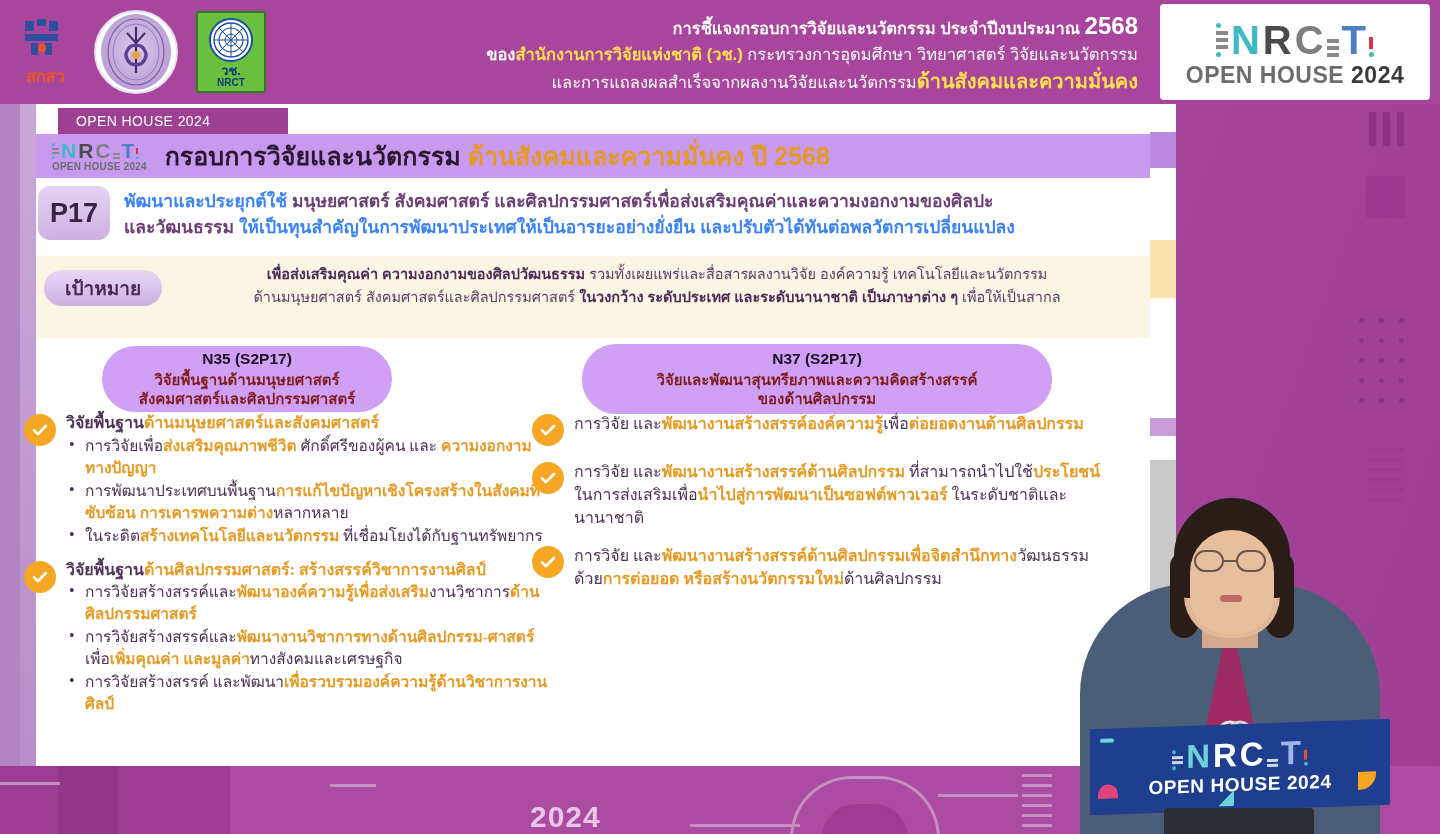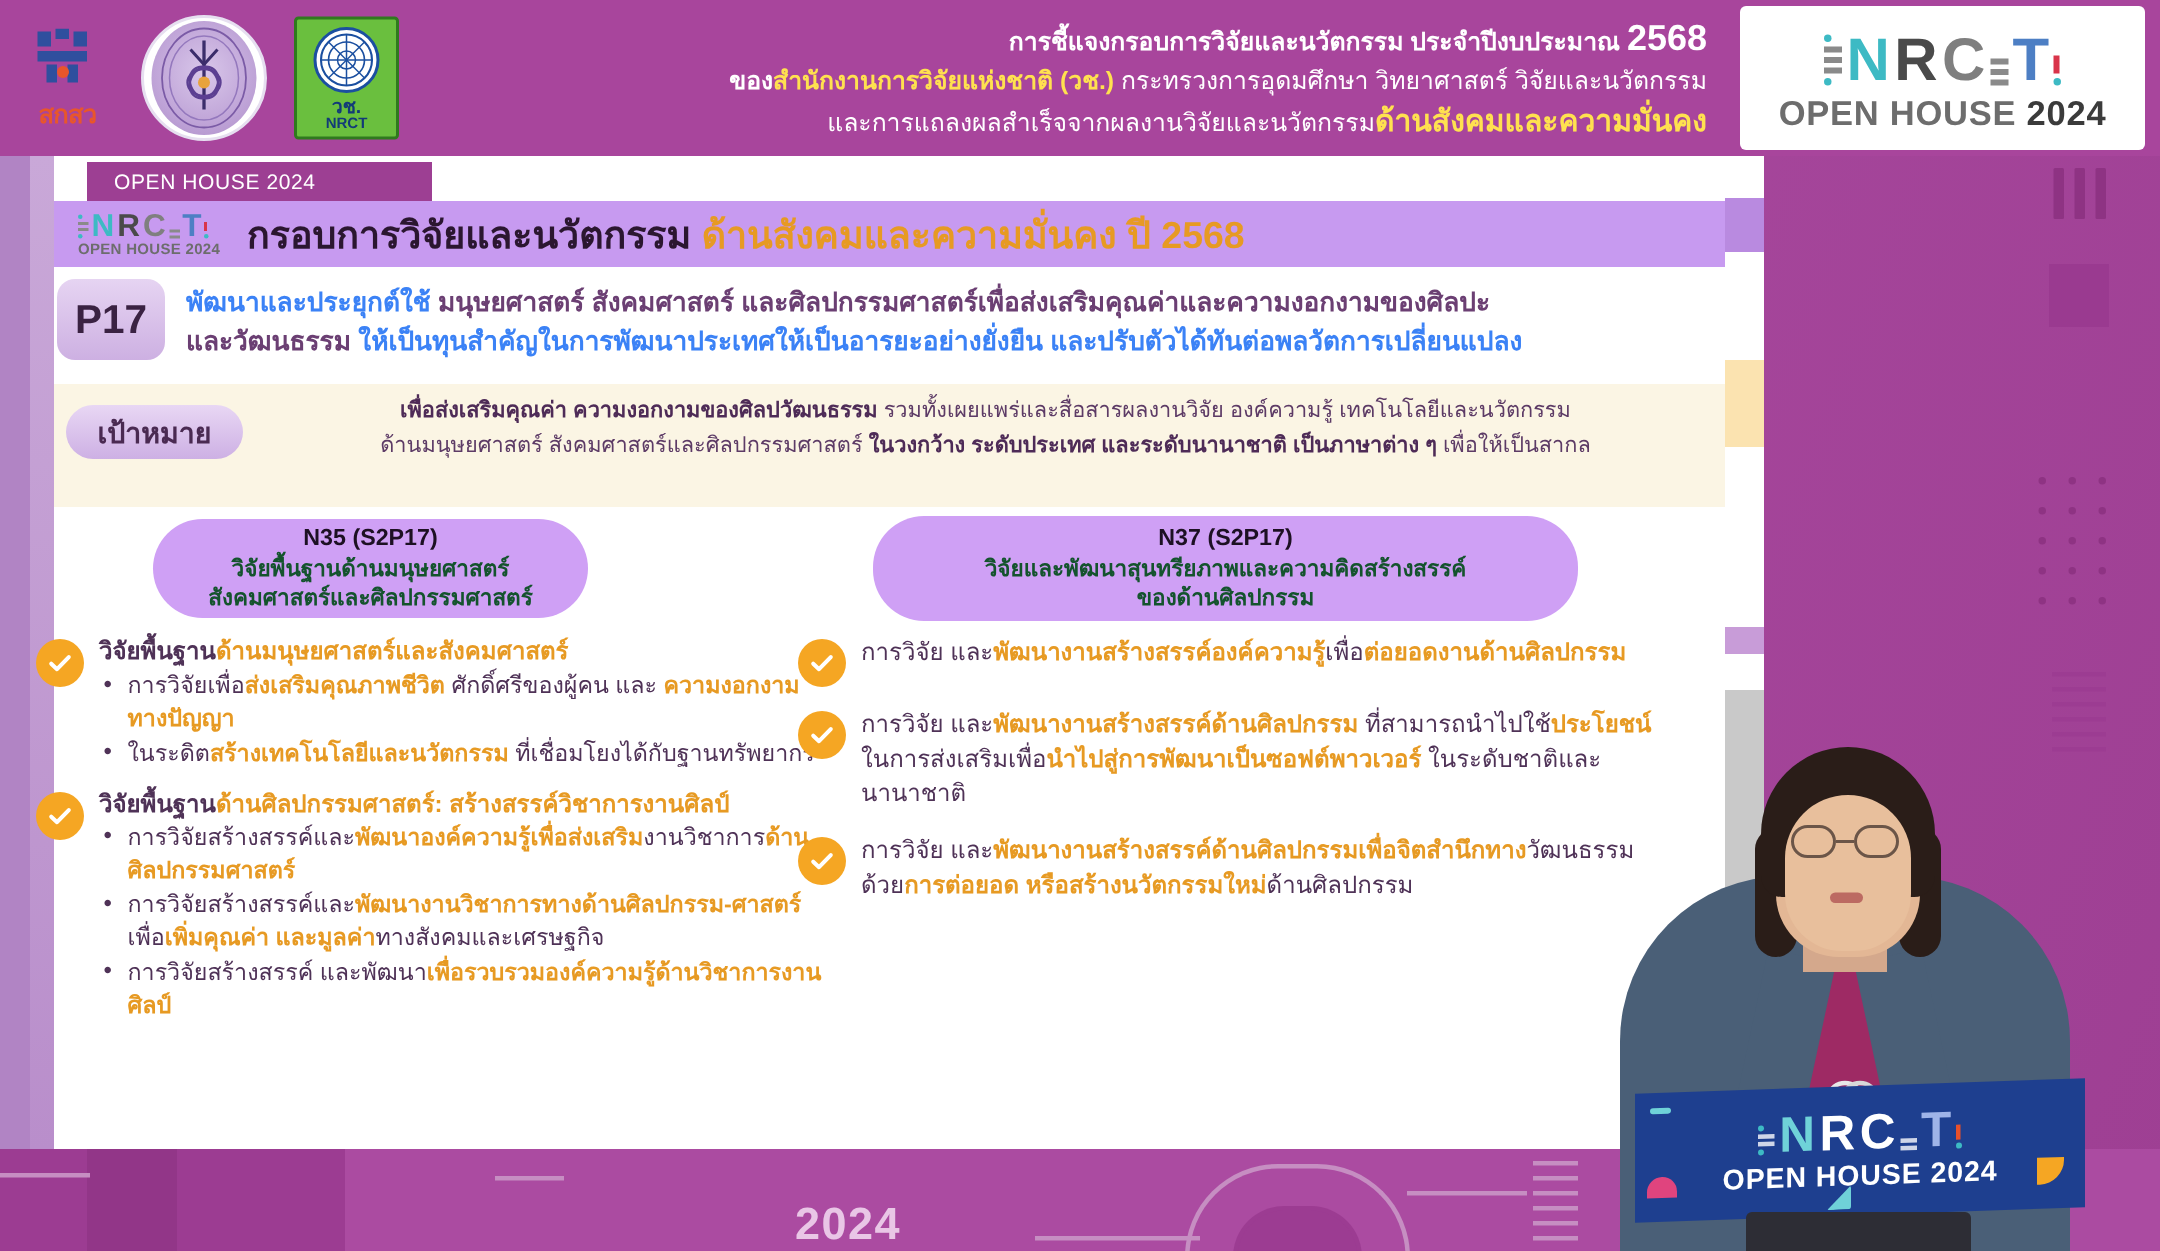--- a/index.html
+++ b/index.html
@@ -117,26 +117,26 @@
     display: flex; align-items: center; justify-content: center; }
   #goalbadge span { font-size: 19px; font-weight: bold; color: #4a2a52; }
   #goaltext { font-size: 14.5px; line-height: 1.58; color: #5d3b66; text-align: center; flex: 1; padding-top: 1px; }
   #goaltext b { color: #4e2b57; }
 
   
   .pill { border-radius: 34px; background: #cfa0f5; text-align: center;
     display: flex; align-items: center; justify-content: center; }
   .pill .inner { line-height: 1.3; }
   .pill .code { font-size: 15.5px; font-weight: bold; color: #1d1023; }
-  .pill .desc { font-size: 15px; font-weight: bold; color: #14532d; }
+  .pill .desc { font-size: 15px; font-weight: bold; color: #7f1d1d; }
   #pillL { position: absolute; left: 82px; top: 242px; width: 290px; height: 66px; }
   #pillR { position: absolute; left: 562px; top: 240px; width: 470px; height: 70px; }
 
   
-  .col { position: absolute; top: 320px; }
+  .col { position: absolute; top: 308px; font-family: Liberation Serif, serif; }
   #colL { left: 4px; width: 530px; }
   #colR { left: 512px; width: 580px; }
   .item { display: flex; gap: 10px; margin-bottom: 11px; }
   .check { width: 32px; height: 32px; border-radius: 50%; background: #f5a623;
     flex: 0 0 auto; display: flex; align-items: center; justify-content: center; margin-top: 2px; }
   .check svg { width: 18px; height: 18px; }
   .itbody { flex: 1; }
   .ithead { font-size: 16px; line-height: 1.35; color: #4f3257; font-weight: bold; margin-bottom: 1px; }
   .ithead .or { color: #e79a23; }
   .itp { font-size: 15.5px; line-height: 1.42; color: #4f3257; }
@@ -416,20 +416,21 @@
       <div class="item">
         <span class="check">
           <svg viewBox="0 0 20 20">
             <path d="M3.5 10.5 L7.8 14.6 L16.5 5.6" fill="none" stroke="#ffffff" stroke-width="3" stroke-linecap="round" stroke-linejoin="round"></path>
           </svg>
         </span>
         <div class="itbody">
           <div class="ithead"><span>วิจัยพื้นฐาน</span><span class="or">ด้านมนุษยศาสตร์และสังคมศาสตร์</span></div>
           <ul class="bl">
             <li class="itp"><span class="pl">การวิจัยเพื่อ</span><span class="or">ส่งเสริมคุณภาพชีวิต </span><span class="pl">ศักดิ์ศรีของผู้คน  และ </span><span class="or">ความงอกงามทางปัญญา</span></li>
+            <li class="itp"><span class="pl">การพัฒนาประเทศบนพื้นฐาน</span><span class="or">การแก้ไขปัญหาเชิงโครงสร้างในสังคมที่ซับซ้อน </span><span class="or">การเคารพความต่าง</span><span class="pl">หลากหลาย</span></li>
             <li class="itp"><span class="pl">ในระดิต</span><span class="or">สร้างเทคโนโลยีและนวัตกรรม </span><span class="pl">ที่เชื่อมโยงได้กับฐานทรัพยากร</span></li>
           </ul>
         </div>
       </div>
       <div class="item">
         <span class="check">
           <svg viewBox="0 0 20 20">
             <path d="M3.5 10.5 L7.8 14.6 L16.5 5.6" fill="none" stroke="#ffffff" stroke-width="3" stroke-linecap="round" stroke-linejoin="round"></path>
           </svg>
         </span>

